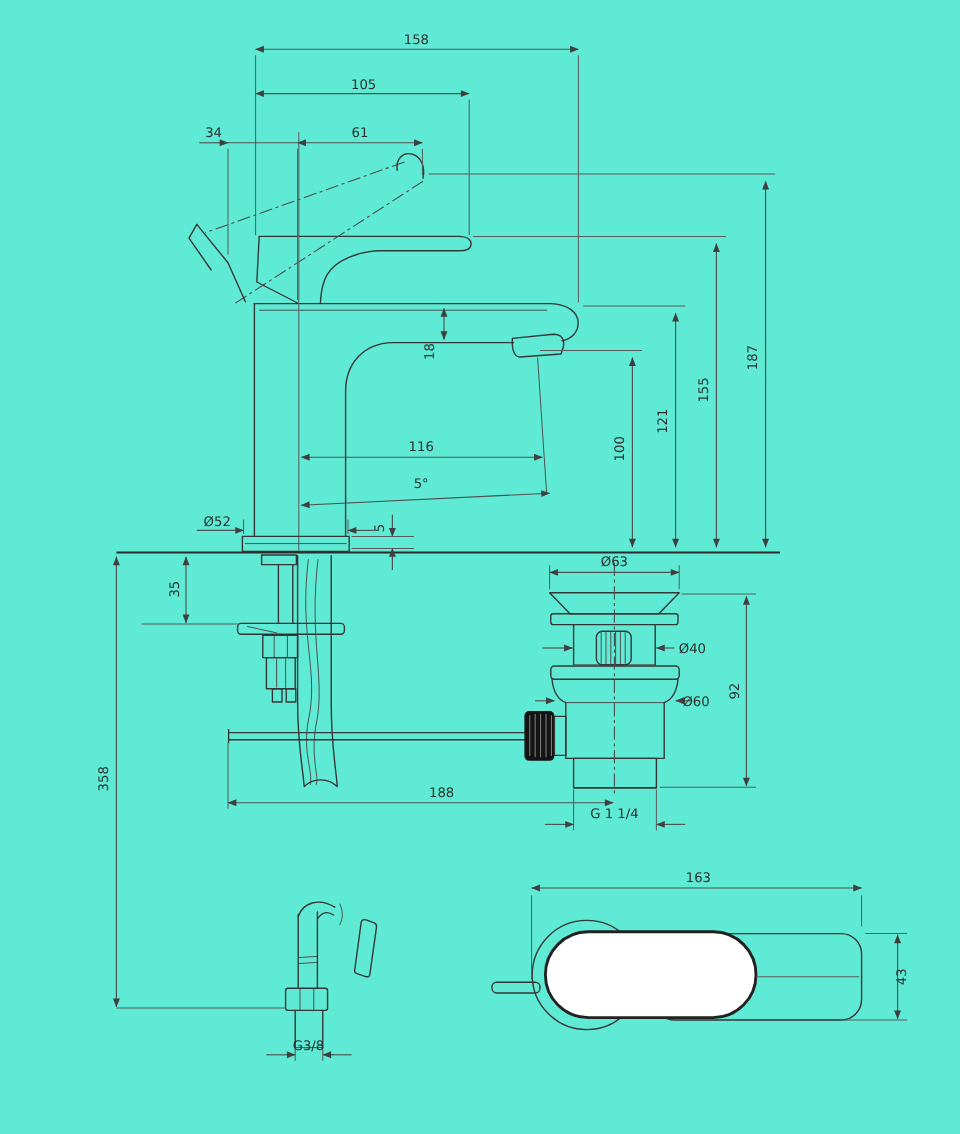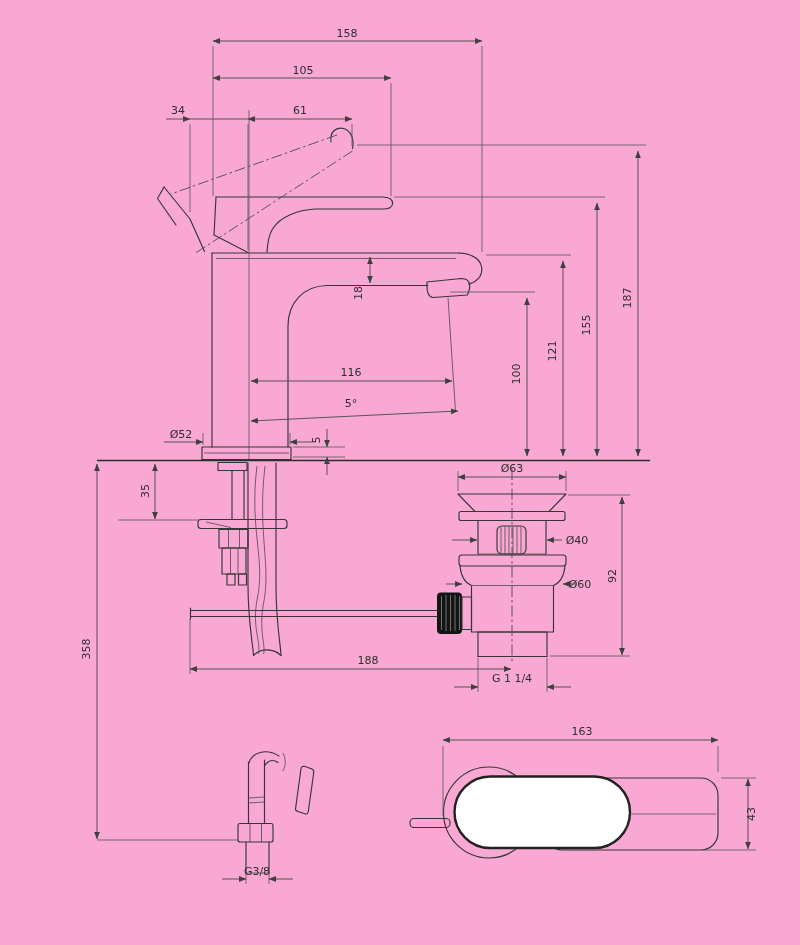--- a/index.html
+++ b/index.html
@@ -1,16 +1,16 @@
 <!DOCTYPE html>
 <html><head>
 <meta charset="utf-8">
 <style>
   html,body{margin:0;padding:0;background:#ffffff;}
-  .canvas{position:relative;width:800px;height:945px;background:#f9a8d4;overflow:hidden;}
+  .canvas{position:relative;width:800px;height:945px;background:#5eead4;overflow:hidden;}
   svg{display:block;}
   .dt{font-family:"DejaVu Sans",sans-serif;font-size:11px;fill:#2e2e2e;text-anchor:middle;}
   .ln{stroke:#363636;stroke-width:1.15;fill:none;stroke-linecap:round;stroke-linejoin:round;}
   .thin{stroke:#4a4a4a;stroke-width:0.8;fill:none;}
   .dim{stroke:#4f4f4f;stroke-width:0.95;fill:none;}
   .ext{stroke:#5a5a5a;stroke-width:0.85;fill:none;}
   .dd{stroke:#4a4a4a;stroke-width:0.9;fill:none;stroke-dasharray:11 3 2.5 3;}
   .heavy{stroke:#2c2c2c;stroke-width:1.7;fill:none;}
   .bold{stroke:#222222;stroke-width:2.4;fill:#ffffff;}
 </style>

